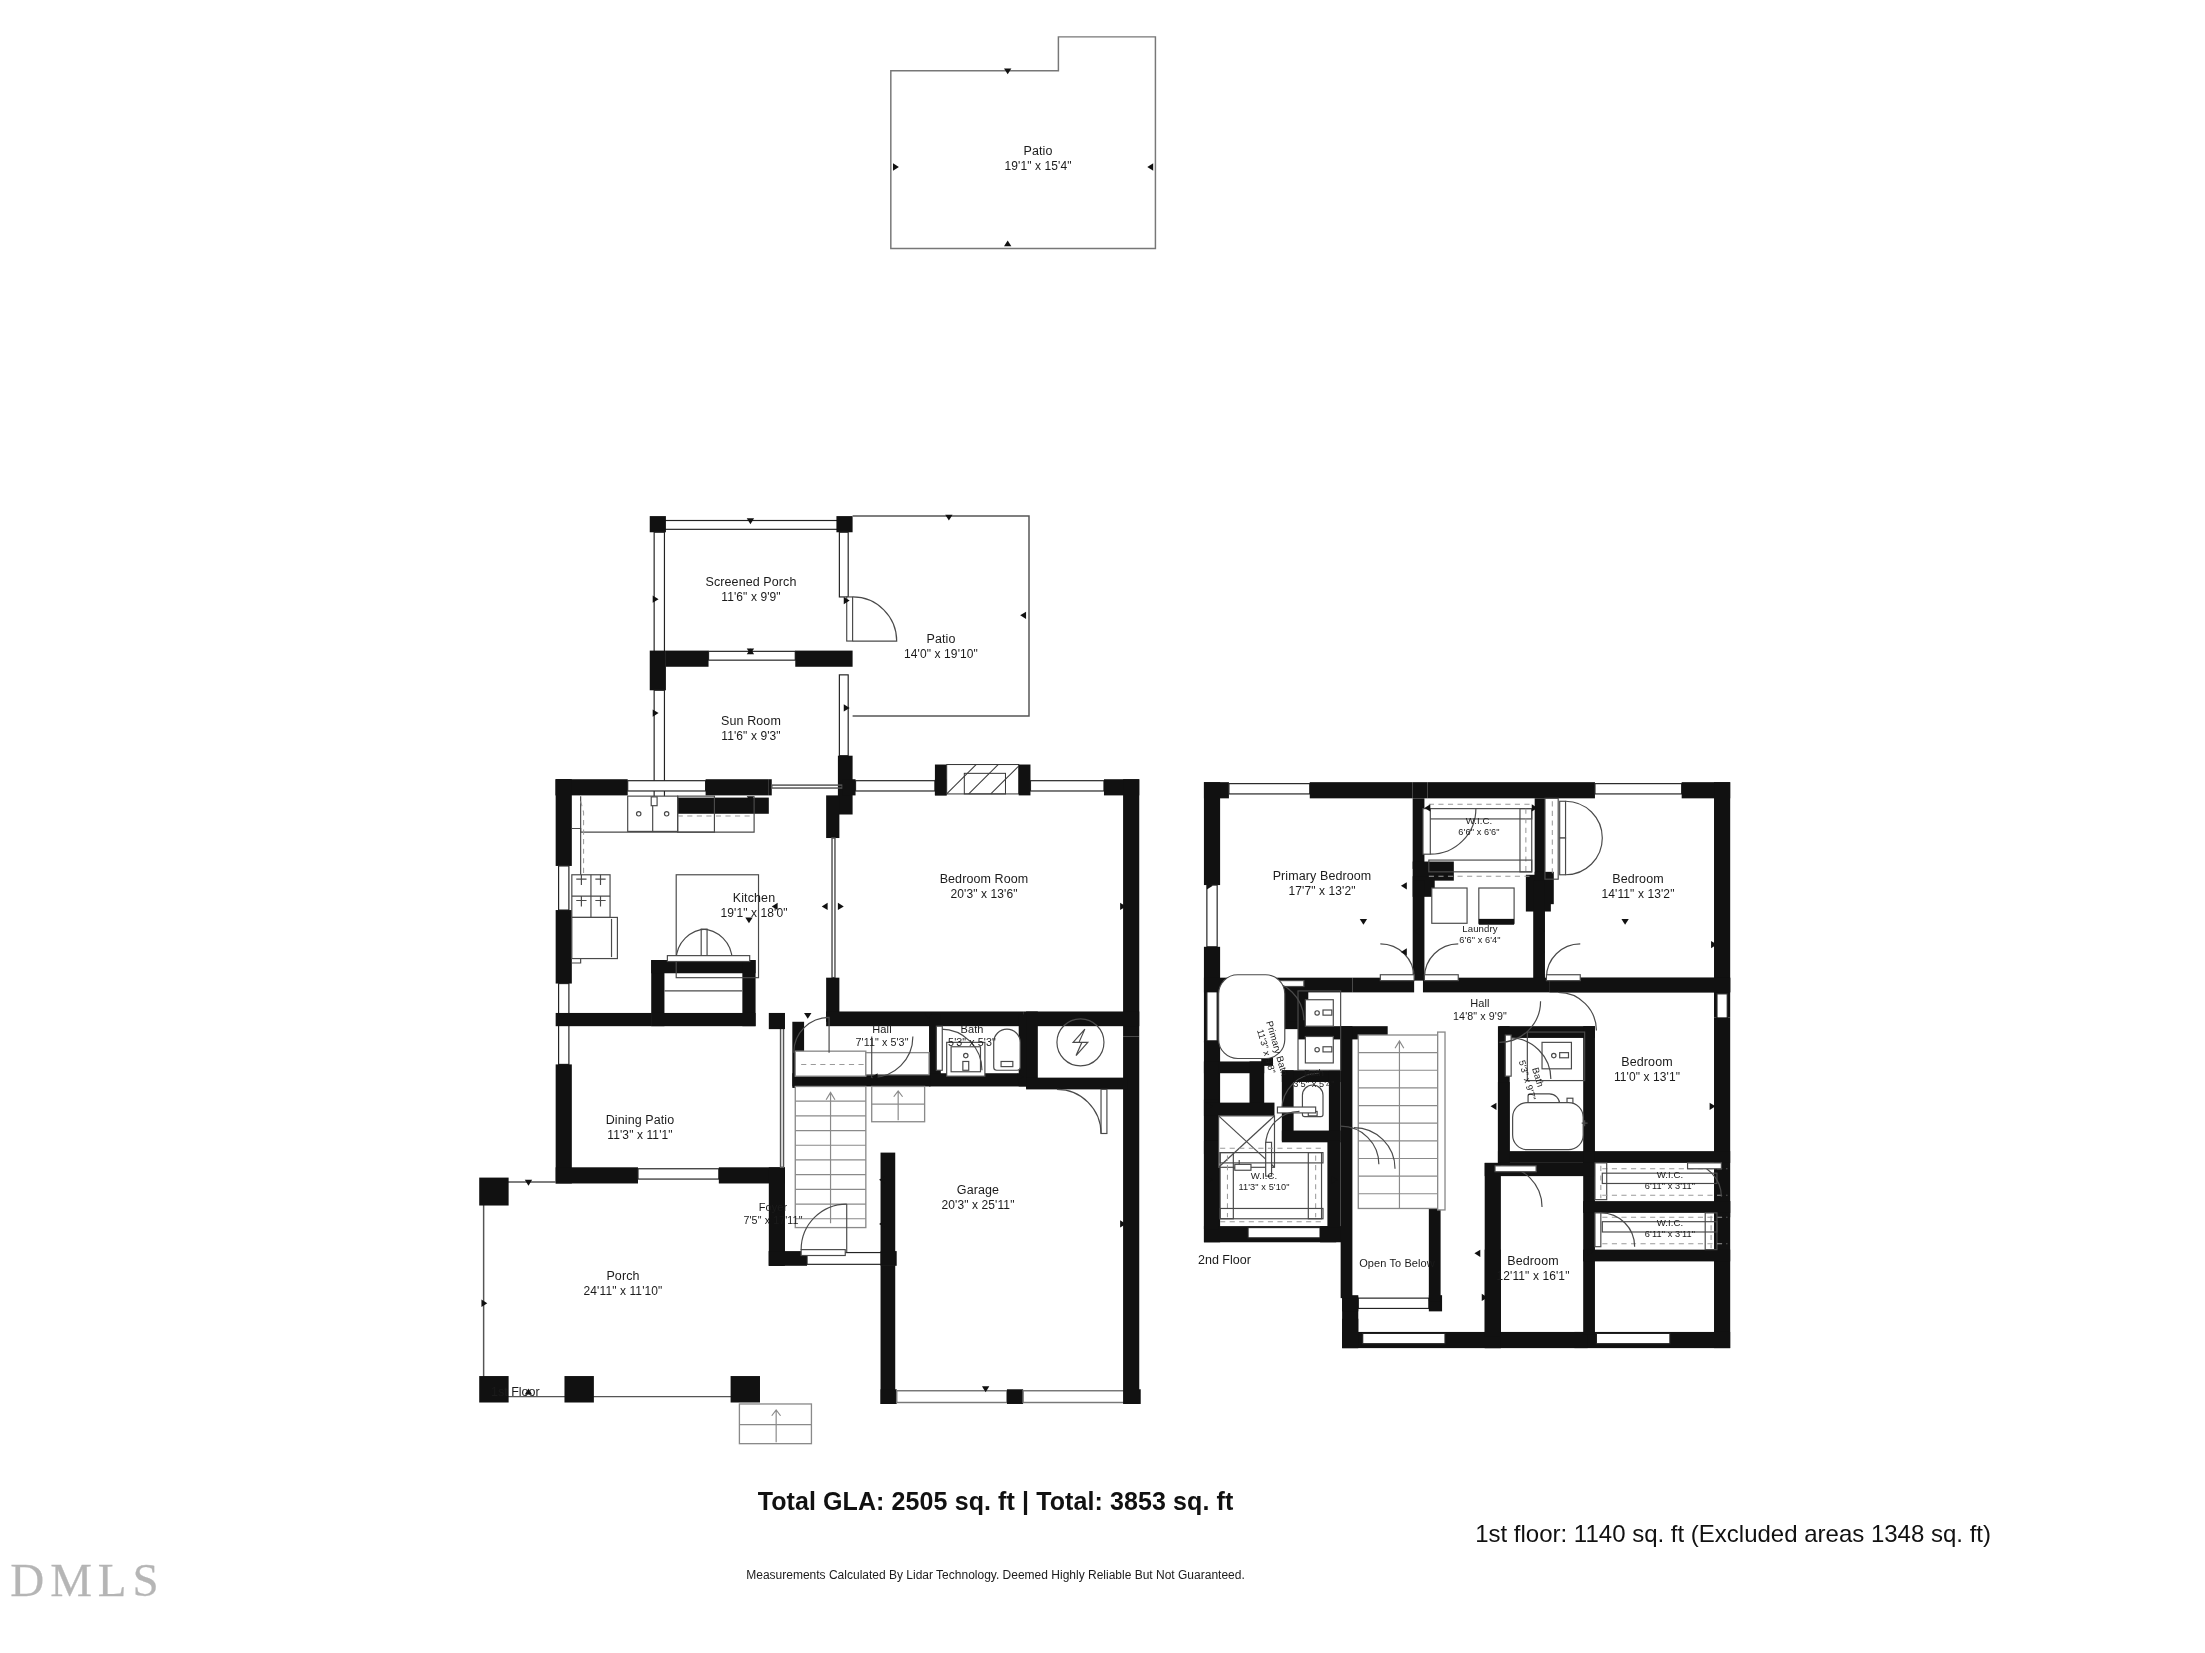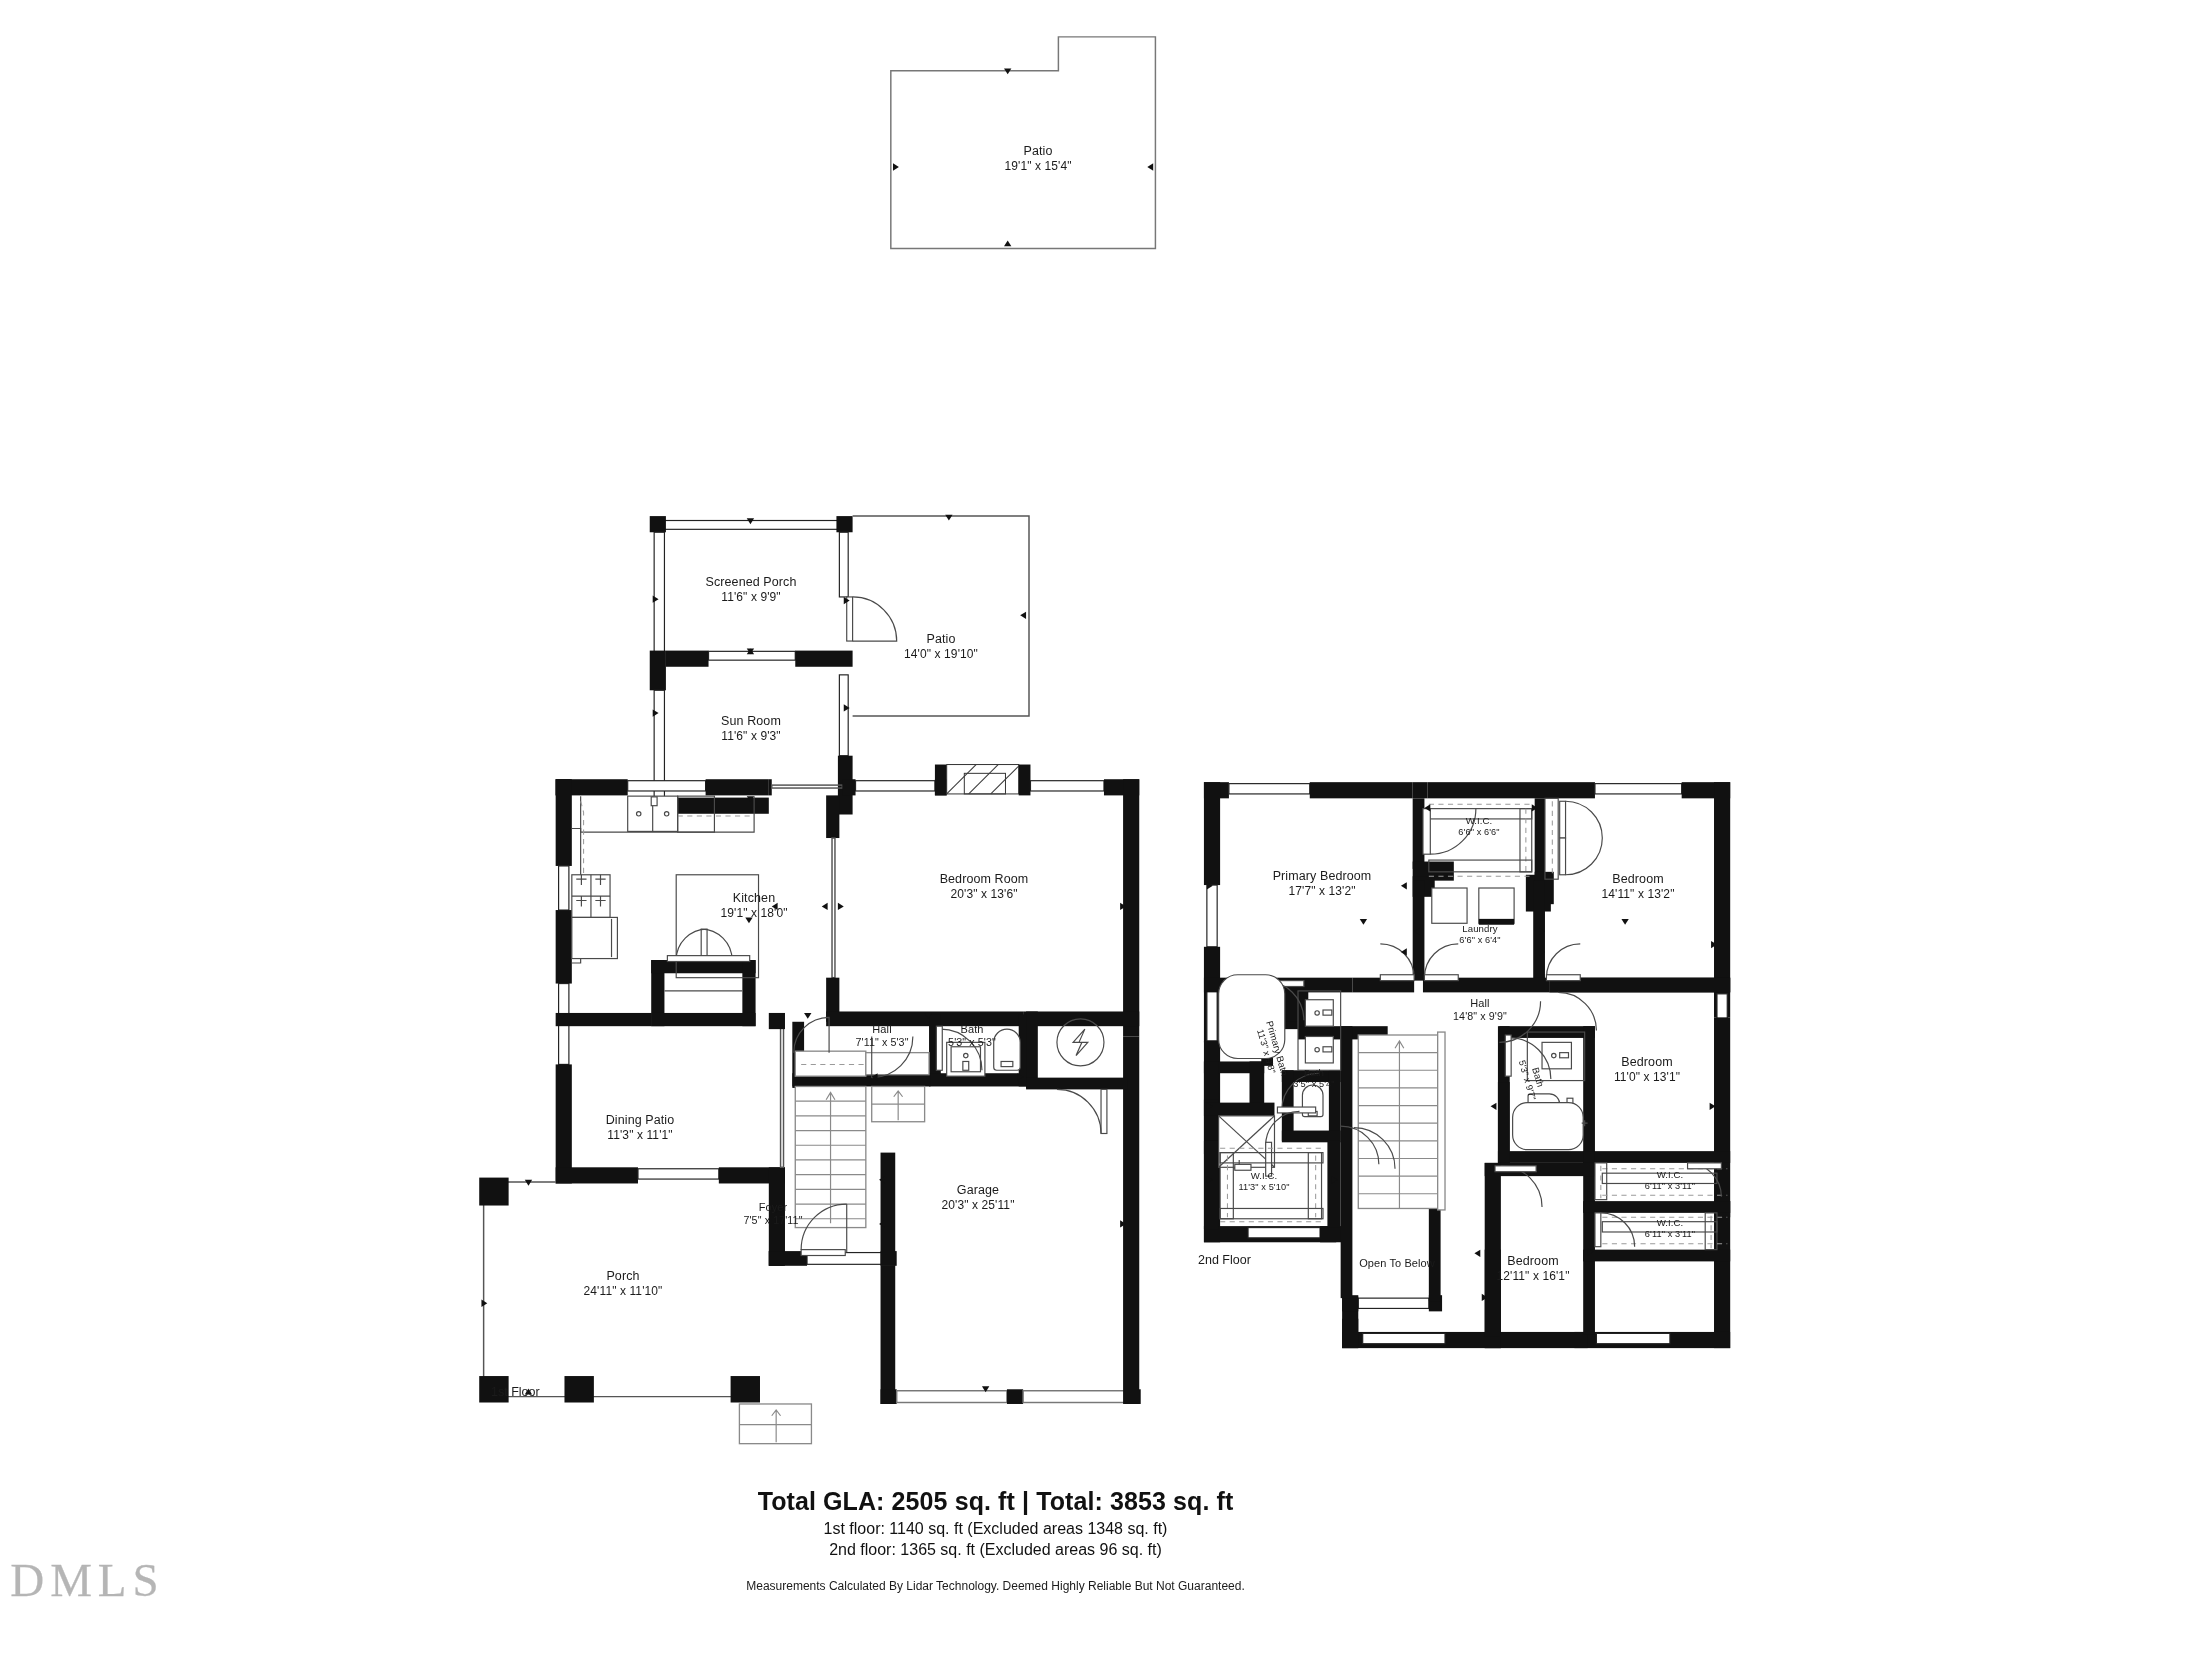--- a/index.html
+++ b/index.html
@@ -75,22 +75,23 @@
     color: #111111;
   }
   #summary .line1 {
     font-size: 25px;
     font-weight: bold;
     letter-spacing: 0.1px;
     line-height: 1.3;
   }
   #summary .line2,
   #summary .line3 {
-    font-size: 16px;
+    font-size: 24px;
     line-height: 1.32;
+    text-align: right;
   }
   #summary .disc {
     font-size: 12px;
     margin-top: 19px;
     color: #1b1b1b;
   }
   #watermark {
     position: absolute;
     left: 10.3px;
     top: 1553px;
@@ -709,20 +710,19 @@
   </div>
   <div class="lbl tiny" style="left:1670px; top:1229px;">
     <div class="rname">W.I.C.</div>
     <div class="rdim">6'11" x 3'11"</div>
   </div>
   <div class="floor-tag" style="left:1198px; top:1260px;">2nd Floor</div>
 
   <div id="summary">
     <div class="line1">Total GLA: 2505 sq. ft | Total: 3853 sq. ft</div>
     <div class="line2">1st floor: 1140 sq. ft (Excluded areas 1348 sq. ft)</div>
-    <div class="line3">2nd floor: 1365 sq. ft (Excluded areas 96 sq. ft)</div>
     <div class="disc">Measurements Calculated By Lidar Technology. Deemed Highly Reliable But Not Guaranteed.</div>
   </div>
 
   <div id="watermark">DMLS</div>
 
 </div>
 
 
 </body></html>

